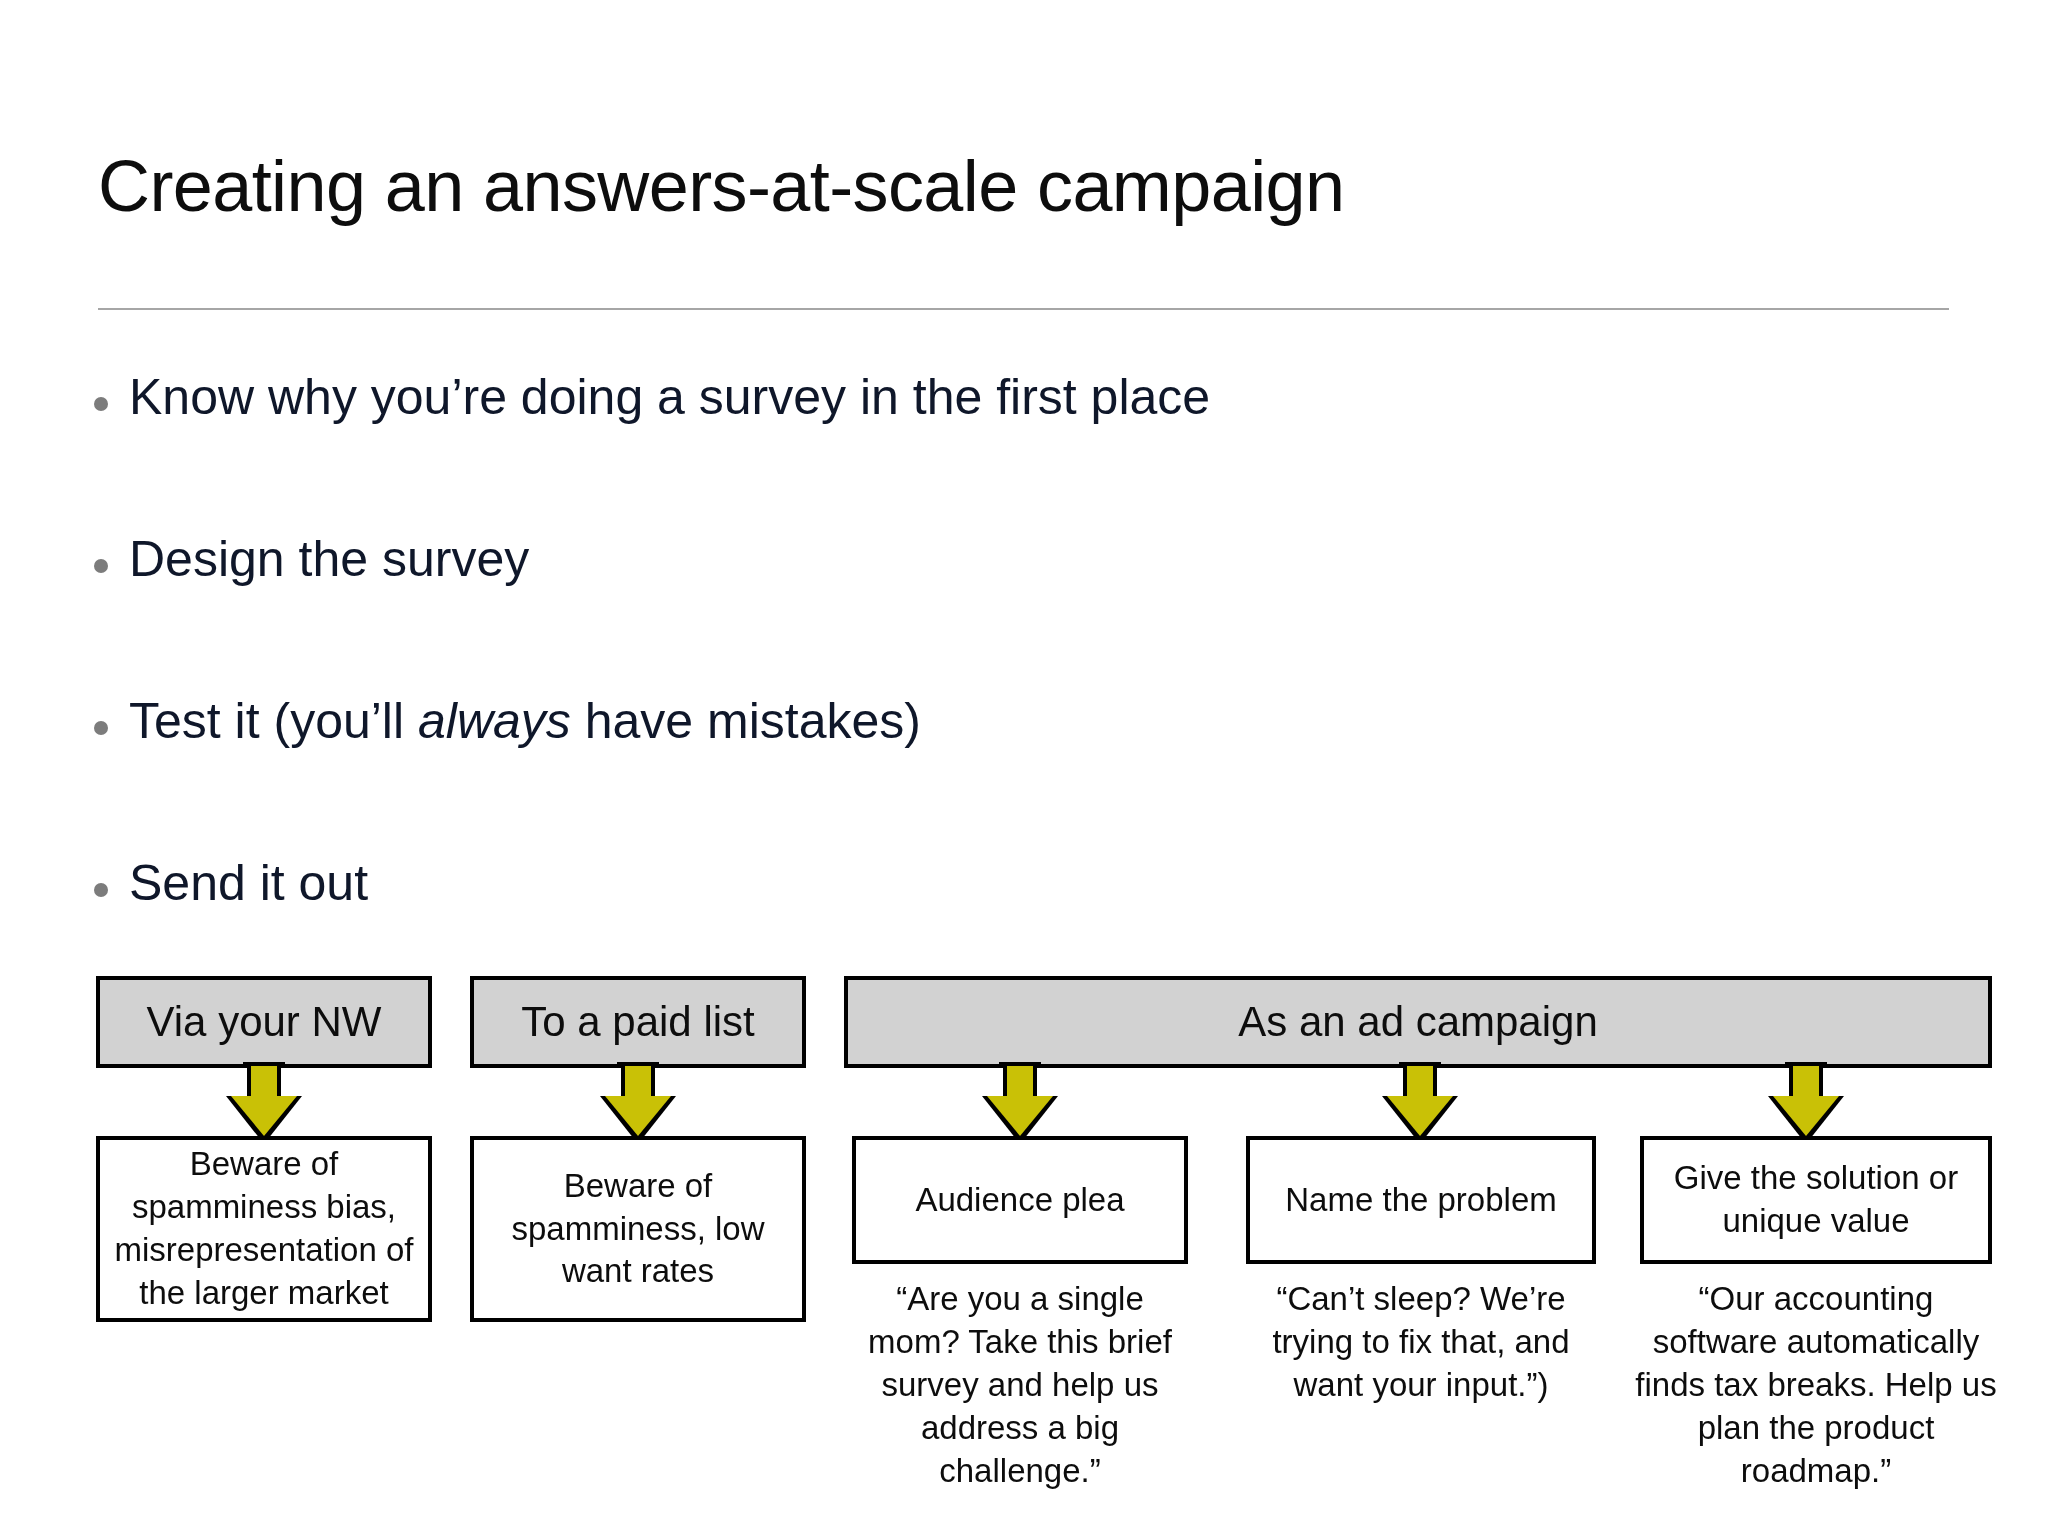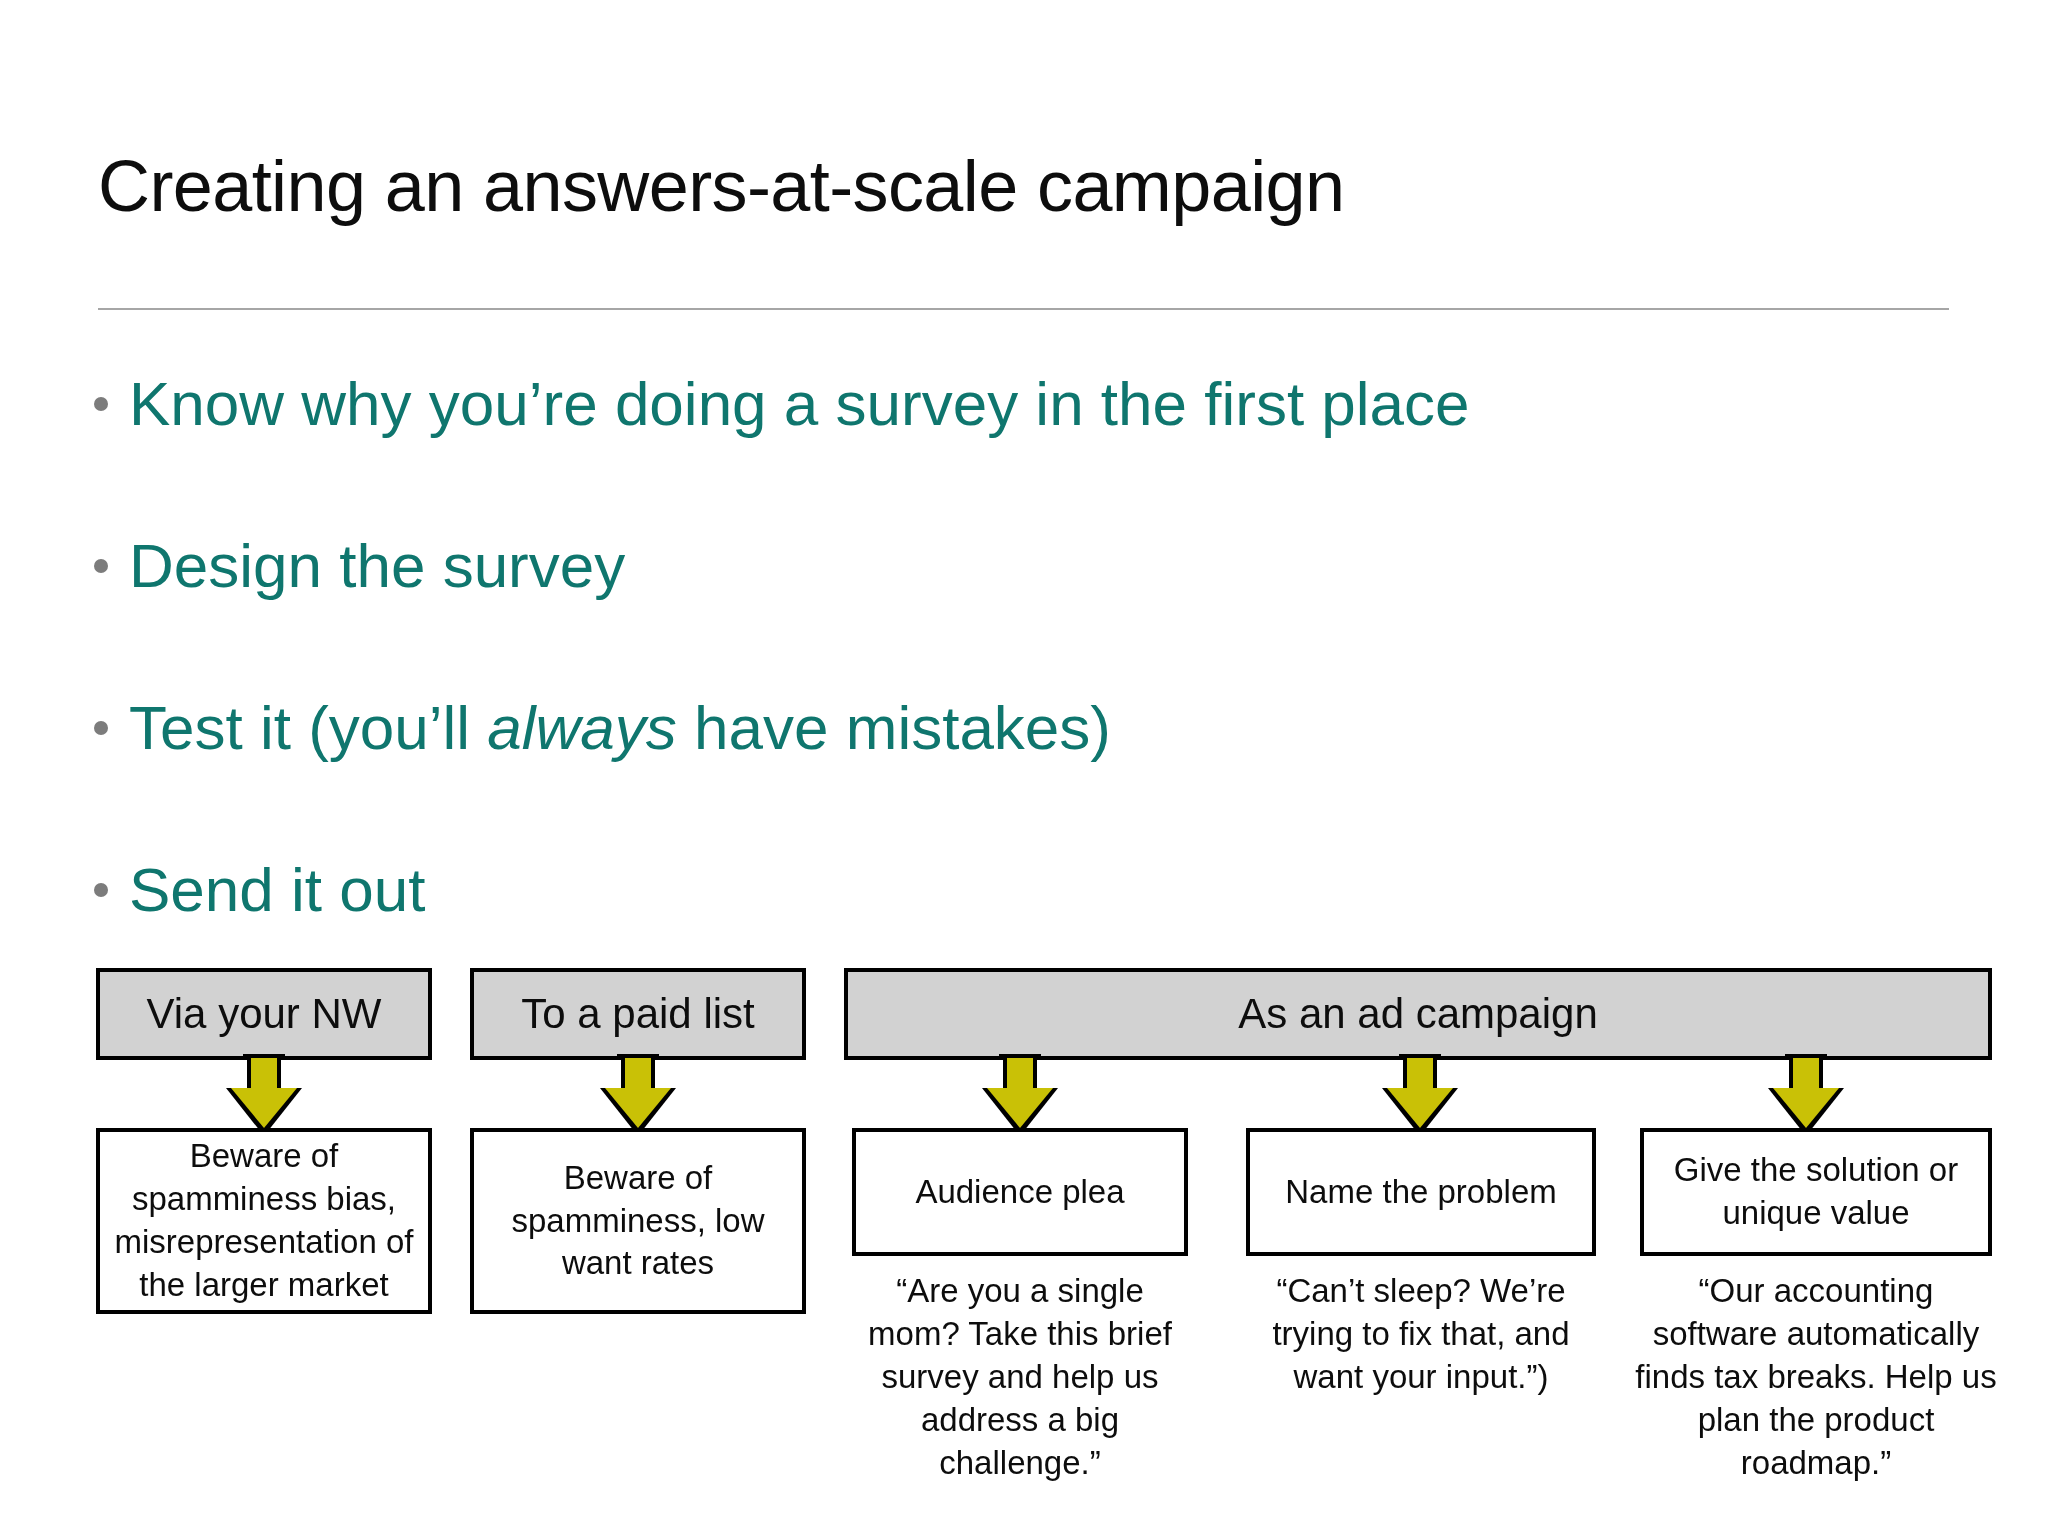--- a/index.html
+++ b/index.html
@@ -60,34 +60,34 @@
   .bullet-dot {
     flex: 0 0 auto;
     width: 14px;
     height: 14px;
     border-radius: 50%;
     background: #7c7c7c;
     margin-top: 27px;
     margin-right: 21px;
   }
   .bullet-text {
-    font-size: 62px;
+    font-size: 50px;
     line-height: 1.1;
-    color: #0f766e;
+    color: #0f172a;
     white-space: nowrap;
   }
   .bullet-text i {
     font-style: italic;
   }
 
   
   .diagram {
     position: absolute;
     left: 0;
-    top: 8px;
+    top: 16px;
     width: 2048px;
     height: 1217px;
     pointer-events: none;
   }
   .diagram > * { pointer-events: auto; }
 
   .hdr-box {
     position: absolute;
     box-sizing: border-box;
     background: #d2d2d2;

